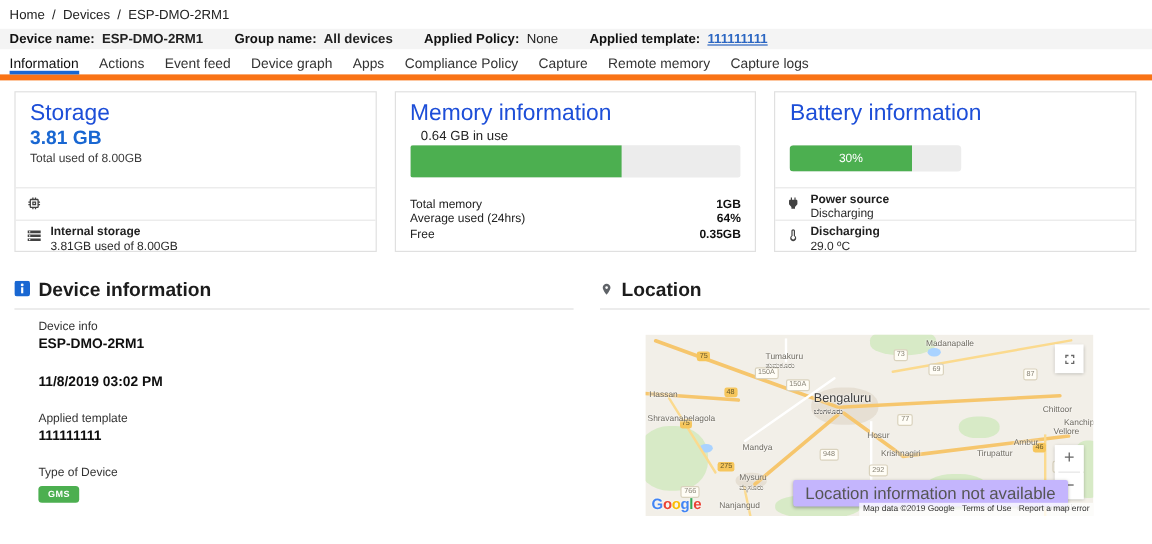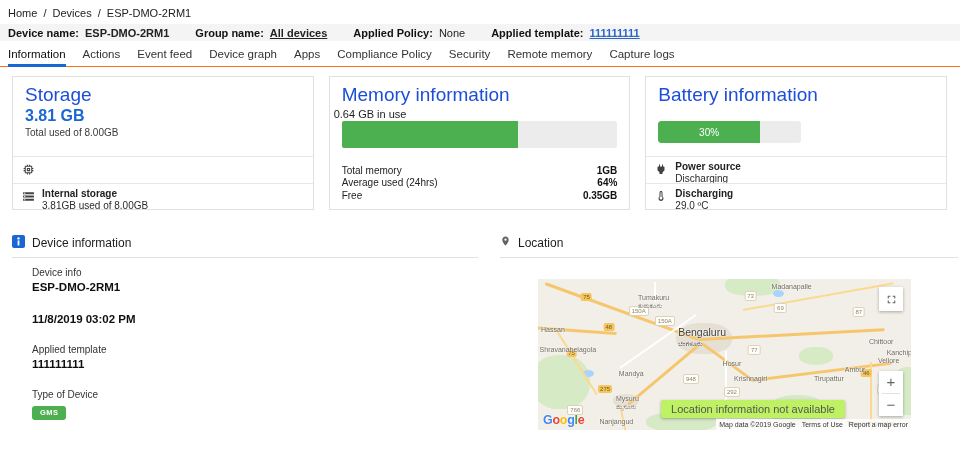--- a/index.html
+++ b/index.html
@@ -11,62 +11,62 @@
   .breadcrumb { position:absolute; top:7px; left:8px; font-size:11px; color:#222; }
   .breadcrumb .sep { margin:0 3px; color:#222; }
   .breadcrumb .crumb { cursor:pointer; }
 
   
   .header-bar { position:absolute; top:24px; left:0; right:0; height:17px; background:#f4f4f4;
     display:flex; align-items:center; padding:0 8px; font-size:11px; gap:26px; }
   .hlabel { font-weight:bold; color:#111; }
   .hvalue { margin-left:3px; }
   .hvalue.strong { font-weight:bold; }
-  .hvalue.linklike { font-weight:bold; text-decoration:underline; cursor:pointer; }
+  .hvalue.linklike { font-weight:bold; cursor:pointer; }
   .hvalue.bluelink { color:var(--link); text-decoration:underline; cursor:pointer; font-weight:bold; }
 
   
   .tabs { position:absolute; top:48px; left:0; right:0; height:19px; padding:0 8px;
-    border-bottom:1px solid #f97316; display:flex; gap:17px; font-size:11.5px; color:#333;align-items:center; }
+    border-bottom:5px solid #f97316; display:flex; gap:17px; font-size:11.5px; color:#333; }
   .tab { padding-bottom:4px; cursor:pointer; border-bottom:3px solid transparent; white-space:nowrap; }
   .tab.active { color:#0d0d0d; border-bottom-color:var(--accent); }
 
   
   .cards { position:absolute; top:76px; left:12px; right:13px; display:flex; gap:15px; }
   .card { flex:1; height:134px; border:1px solid #e0e0e0; background:#fff; position:relative; }
   .card-title { position:absolute; top:7px; left:12px; font-size:19px; color:#1d4ed8; font-weight:400; }
   .hline { position:absolute; left:0; right:0; border-top:1px solid #e8e8e8; }
   .hline.l1 { top:79px; } .hline.l2 { top:106px; }
   .info-row { position:absolute; left:8px; right:8px; display:flex; align-items:flex-start; gap:7px; padding-top:4px; }
   .info-row.r1 { top:80px; } .info-row.r2 { top:107px; }
   .row-icon { width:14px; display:flex; justify-content:center; padding-top:2px; }
   .row-text { display:flex; flex-direction:column; }
   .row-label { font-size:10px; font-weight:bold; color:#222; line-height:12px; }
   .row-detail { font-size:10px; color:#2a2a2a; line-height:12px; }
 
   .storage-big { position:absolute; top:30px; left:12px; font-size:16px; font-weight:bold; color:var(--accent); }
   .storage-caption { position:absolute; top:50px; left:12px; font-size:10px; color:#3a3a3a; }
 
-  .mem-usage { position:absolute; top:31px; left:4px; font-size:11px; color:#222; }
+  .mem-usage { position:absolute; top:31px; left:21px; font-size:11px; color:#222; }
   .mem-bar { position:absolute; top:44px; left:12px; right:12px; height:27px; background:var(--track); border-radius:2px; overflow:hidden; }
   .mem-fill { height:100%; background:var(--green); }
   .mem-stats { position:absolute; left:12px; right:12px; bottom:8px; display:flex; flex-direction:column; gap:1px; }
   .stat-row { display:flex; justify-content:space-between; font-size:10px; line-height:11.5px; color:#222; }
   .stat-val { font-weight:bold; color:#111; }
 
   .bat-bar { position:absolute; top:44px; left:12px; width:143px; height:22px; background:var(--track); border-radius:3px; overflow:hidden; }
   .bat-fill { height:100%; background:var(--green); display:flex; align-items:center; justify-content:center;
     color:#fff; font-size:10px; border-radius:3px 0 0 3px; }
 
   
   .bottom { position:absolute; top:230px; left:0; right:0; height:223px; }
   .devinfo { position:absolute; left:12px; top:6px; width:466px; }
   .location { position:absolute; left:500px; top:6px; width:458px; }
   .sec-head { display:flex; align-items:center; gap:7px; height:14px; }
-  .sec-title { font-size:12px; font-weight:normal; color:#1c1c1c; }
+  .sec-title { font-size:16px; font-weight:bold; color:#1c1c1c; }
   .sec-divider { margin-top:7px; border-bottom:1px solid #e0e0e0; }
   .fields { margin-top:9px; padding-left:20px; }
   .field { margin-bottom:17px; }
   .f-label { font-size:10px; color:#333; line-height:12px; }
   .f-value { font-size:11.5px; font-weight:bold; color:#0f0f0f; line-height:15px; margin-top:1px; }
   .badge { display:inline-block; margin-top:3px; background:var(--green); color:#fff; font-size:7.5px;
     font-weight:bold; padding:2.5px 8px; border-radius:3px; letter-spacing:.4px; }
 
   
   .map { position:absolute; left:38px; top:43px; width:373px; height:151px; background:#f2efe8; overflow:hidden; cursor:grab; }
@@ -89,22 +89,22 @@
   .map-shield.nh { background:#f6c65c; color:#6a5b2a; }
   .map-shield.sh { background:#fffdf6; color:#8a8577; border:1px solid #d9d2bd; }
 
   .map-fullscreen { position:absolute; top:8px; right:8px; width:24px; height:24px; background:#fff; border:none;
     box-shadow:0 1px 3px rgba(0,0,0,.3); display:flex; align-items:center; justify-content:center; cursor:pointer; padding:0; }
   .map-zoom { position:absolute; right:8px; bottom:14px; width:24px; background:#fff;
     box-shadow:0 1px 3px rgba(0,0,0,.3); display:flex; flex-direction:column; }
   .map-zoom button { width:24px; height:22px; background:#fff; border:none; font-size:15px; color:#666;
     cursor:pointer; padding:0; font-family:inherit; line-height:20px; }
   .zsep { height:1px; background:#e0e0e0; margin:0 3px; }
-  .map-notice { position:absolute; left:33%; top:80%; background:#bef264; border-radius:2px;
-    box-shadow:0 1px 3px rgba(0,0,0,.3); font-size:11px; color:#555; padding:3px 10px; white-space:nowrap; }
+  .map-notice { position:absolute; left:33%; top:80%; background:#c4b5fd; border-radius:2px;
+    box-shadow:0 1px 3px rgba(0,0,0,.3); font-size:14px; color:#555; padding:3px 10px; white-space:nowrap; }
   .google-logo { position:absolute; left:5px; bottom:3px; font-size:12.5px; font-weight:bold;
     letter-spacing:-.3px; text-shadow:0 0 2px #fff; }
   .map-attrib { position:absolute; right:0; bottom:0; background:rgba(255,255,255,.78); font-size:7px;
     color:#333; padding:2px 3px; display:flex; gap:6px; white-space:nowrap; }
   .attrib-link { cursor:pointer; }
 </style>
 </head>
 <body>
 
 <div class="page">
@@ -136,21 +136,21 @@
     </span>
   </div>
 
   <div class="tabs">
     <div class="tab active">Information</div>
     <div class="tab">Actions</div>
     <div class="tab">Event feed</div>
     <div class="tab">Device graph</div>
     <div class="tab">Apps</div>
     <div class="tab">Compliance Policy</div>
-    <div class="tab">Security</div>
+    <div class="tab">Capture</div>
     <div class="tab">Remote memory</div>
     <div class="tab">Capture logs</div>
   </div>
 
   <div class="cards">
 
     <div class="card">
       <div class="card-title">Storage</div>
       <div class="storage-big">3.81 GB</div>
       <div class="storage-caption">Total used of 8.00GB</div>

